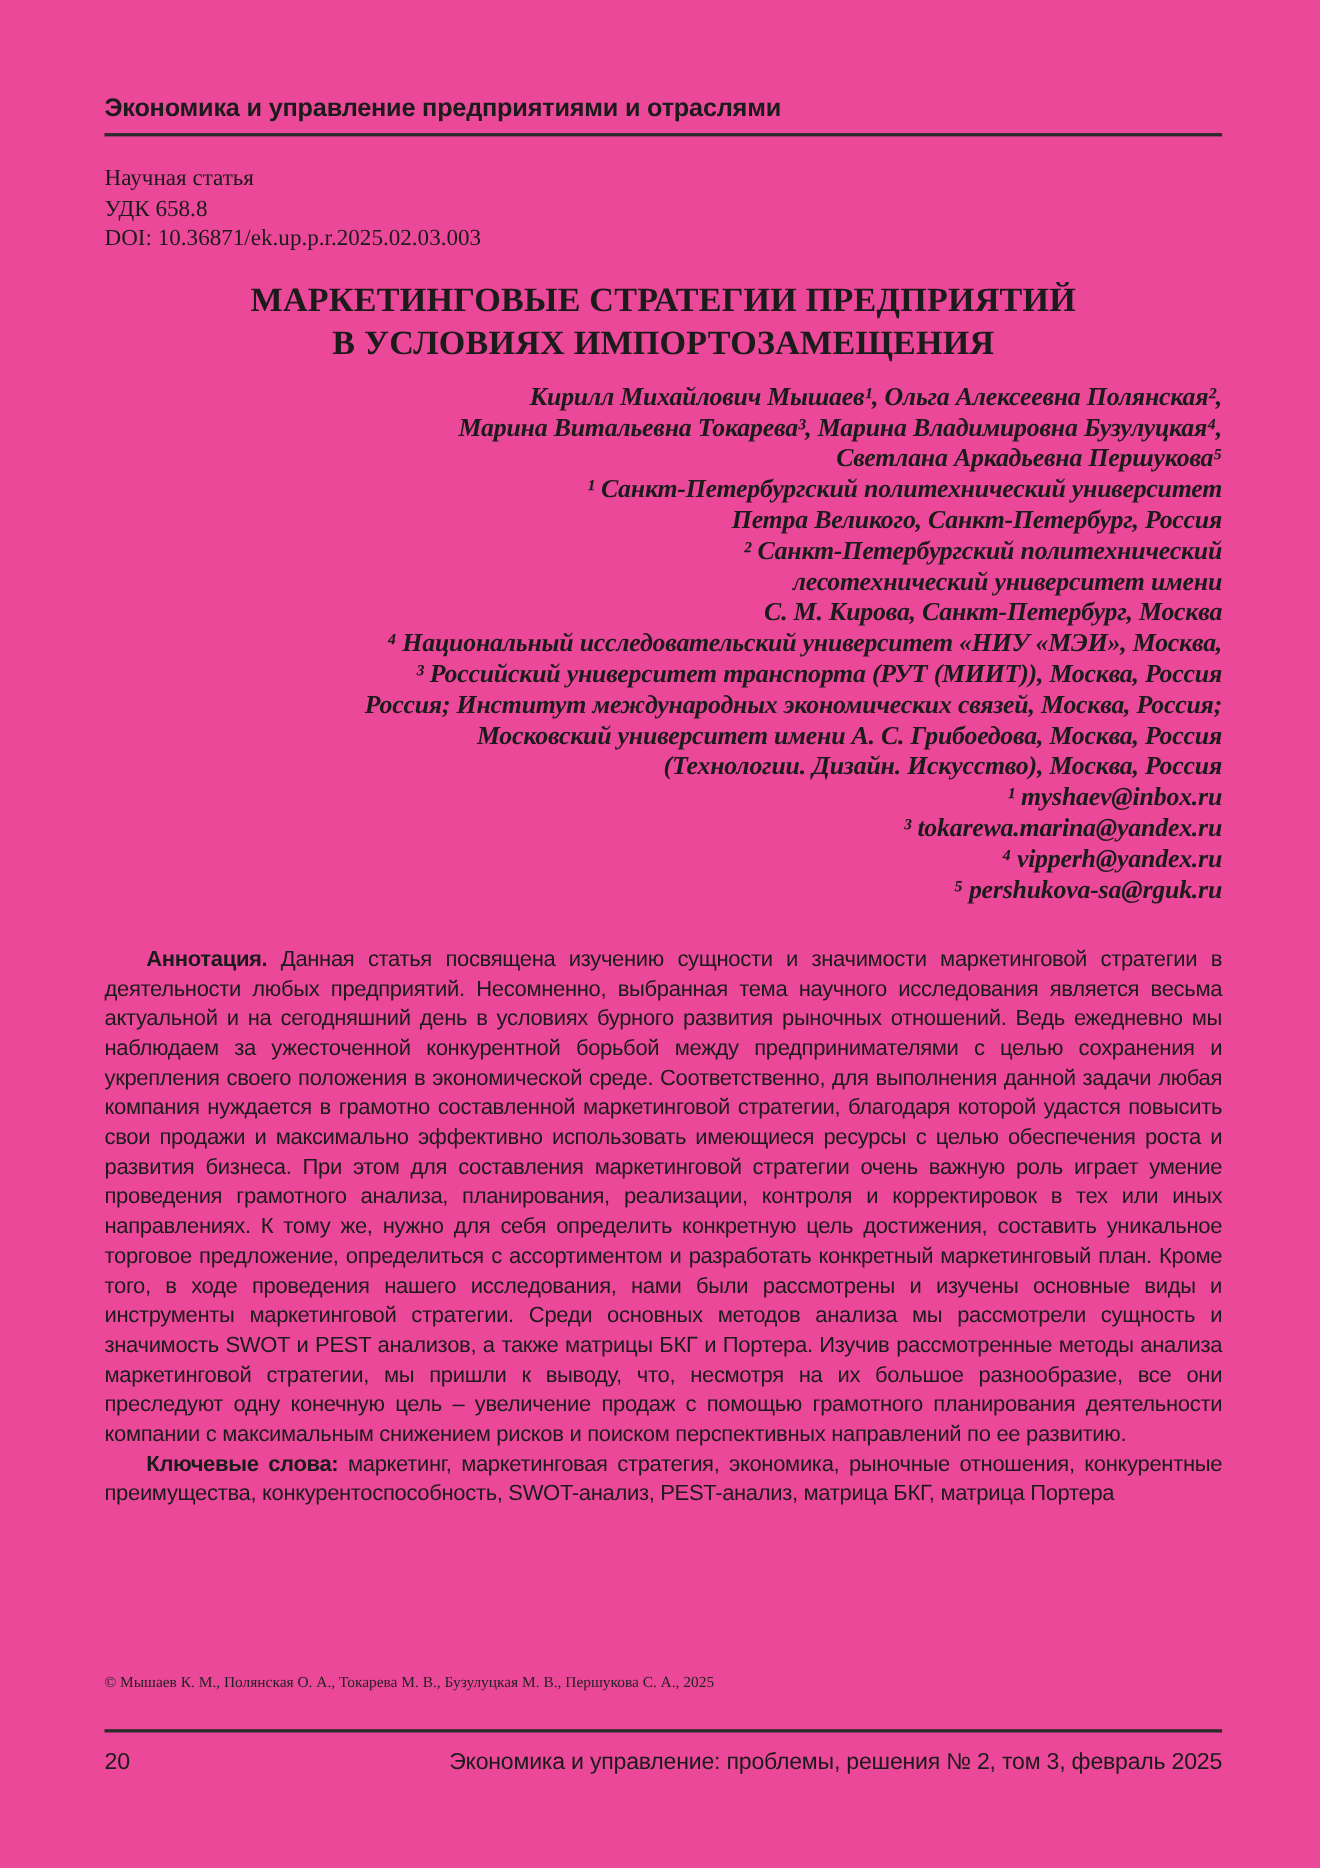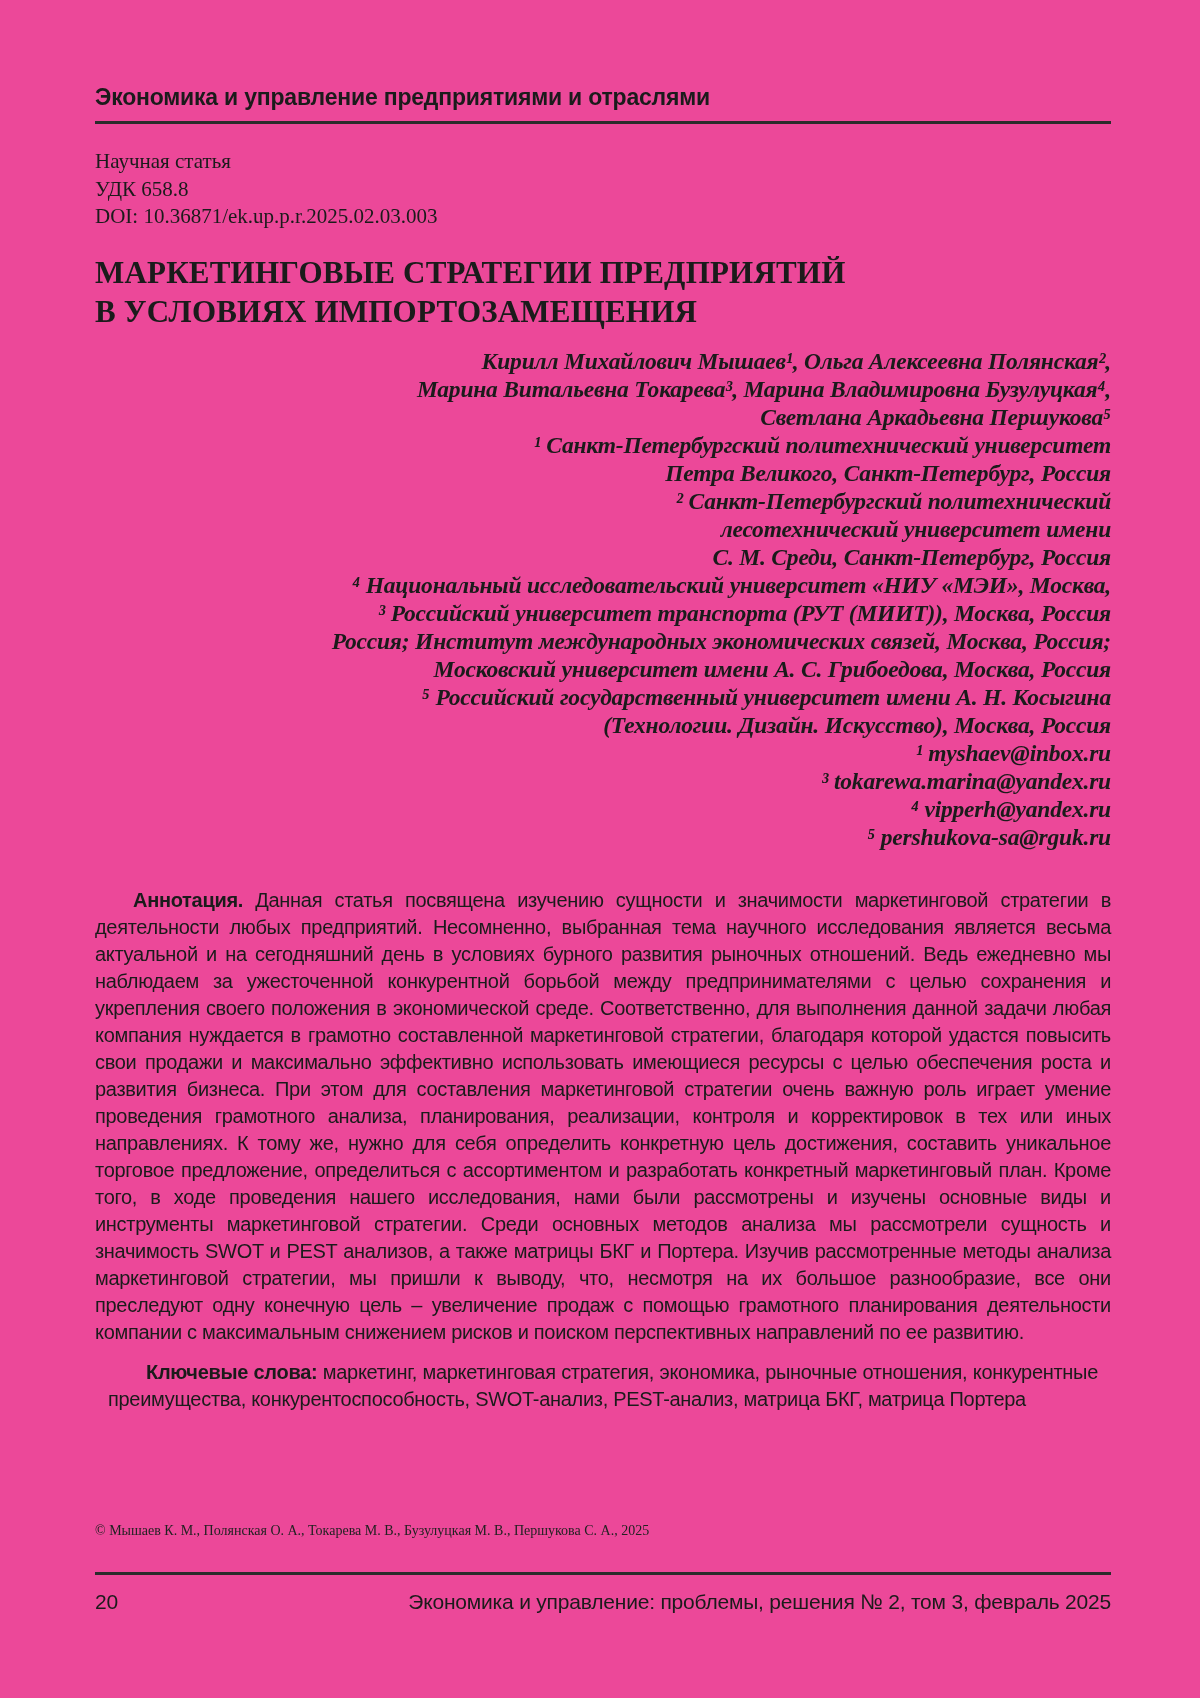--- a/index.html
+++ b/index.html
@@ -34,21 +34,21 @@
   }
   
   .article-meta{
     margin-top:24px;
     font-size:21px;
     line-height:27.5px;
   }
   
   .article-title{
     margin-top:22px;
-    text-align:left;
+    text-align:center;
     font-weight:bold;
     font-size:31px;
     line-height:39px;
     letter-spacing:0.2px;
   }
   
   .authors-block{
     margin-top:16px;
     text-align:center;
     font-weight:bold;
@@ -64,21 +64,21 @@
     font-size:20px;
     line-height:27px;
     letter-spacing:-0.3px;
     text-align:justify;
   }
   .abstract-para{
     margin:36px 0 0 0;
     text-indent:38px;
   }
   .keywords-para{
-    margin:13px;
+    margin:0;
     text-indent:38px;
   }
   .para-label{font-weight:bold;}
   
   .copyright{
     position:absolute;
     left:95px;
     top:1523px;
     font-size:14px;
     color:#222;
@@ -126,26 +126,25 @@
     </div>
 
     <div class="authors-block">
       <div class="line">Кирилл Михайлович Мышаев¹, Ольга Алексеевна Полянская²,</div>
       <div class="line">Марина Витальевна Токарева³, Марина Владимировна Бузулуцкая⁴,</div>
       <div class="line">Светлана Аркадьевна Першукова⁵</div>
       <div class="line">¹ Санкт-Петербургский политехнический университет</div>
       <div class="line">Петра Великого, Санкт-Петербург, Россия</div>
       <div class="line">² Санкт-Петербургский политехнический</div>
       <div class="line">лесотехнический университет имени</div>
-      <div class="line">С. М. Среди, Санкт-Петербург, Россия</div>
+      <div class="line">С. М. Кирова, Санкт-Петербург, Москва</div>
       <div class="line">⁴ Национальный исследовательский университет «НИУ «МЭИ», Москва,</div>
       <div class="line">³ Российский университет транспорта (РУТ (МИИТ)), Москва, Россия</div>
       <div class="line">Россия; Институт международных экономических связей, Москва, Россия;</div>
       <div class="line">Московский университет имени А. С. Грибоедова, Москва, Россия</div>
-      <div class="line">⁵ Российский государственный университет имени А. Н. Косыгина</div>
       <div class="line">(Технологии. Дизайн. Искусство), Москва, Россия</div>
       <div class="line">¹ myshaev@inbox.ru</div>
       <div class="line">³ tokarewa.marina@yandex.ru</div>
       <div class="line">⁴ vipperh@yandex.ru</div>
       <div class="line">⁵ pershukova-sa@rguk.ru</div>
     </div>
 
     <p class="body-text abstract-para"><span class="para-label">Аннотация.</span> <span>Данная статья посвящена изучению сущности и значимости маркетинговой стратегии в деятельности любых предприятий. Несомненно, выбранная тема научного исследования является весьма актуальной и на сегодняшний день в условиях бурного развития рыночных отношений. Ведь ежедневно мы наблюдаем за ужесточенной конкурентной борьбой между предпринимателями с целью сохранения и укрепления своего положения в экономической среде. Соответственно, для выполнения данной задачи любая компания нуждается в грамотно составленной маркетинговой стратегии, благодаря которой удастся повысить свои продажи и максимально эффективно использовать имеющиеся ресурсы с целью обеспечения роста и развития бизнеса. При этом для составления маркетинговой стратегии очень важную роль играет умение проведения грамотного анализа, планирования, реализации, контроля и корректировок в тех или иных направлениях. К тому же, нужно для себя определить конкретную цель достижения, составить уникальное торговое предложение, определиться с ассортиментом и разработать конкретный маркетинговый план. Кроме того, в ходе проведения нашего исследования, нами были рассмотрены и изучены основные виды и инструменты маркетинговой стратегии. Среди основных методов анализа мы рассмотрели сущность и значимость SWOT и PEST анализов, а также матрицы БКГ и Портера. Изучив рассмотренные методы анализа маркетинговой стратегии, мы пришли к выводу, что, несмотря на их большое разнообразие, все они преследуют одну конечную цель – увеличение продаж с помощью грамотного планирования деятельности компании с максимальным снижением рисков и поиском перспективных направлений по ее развитию.</span></p>
 
     <p class="body-text keywords-para"><span class="para-label">Ключевые слова:</span> <span>маркетинг, маркетинговая стратегия, экономика, рыночные отношения, конкурентные преимущества, конкурентоспособность, SWOT-анализ, PEST-анализ, матрица БКГ, матрица Портера</span></p>

